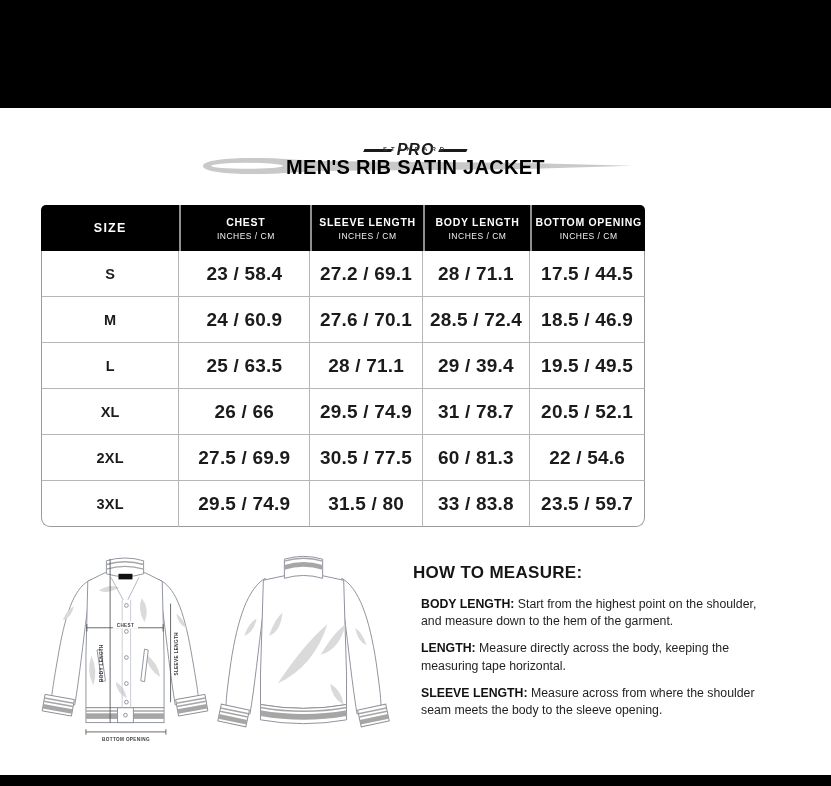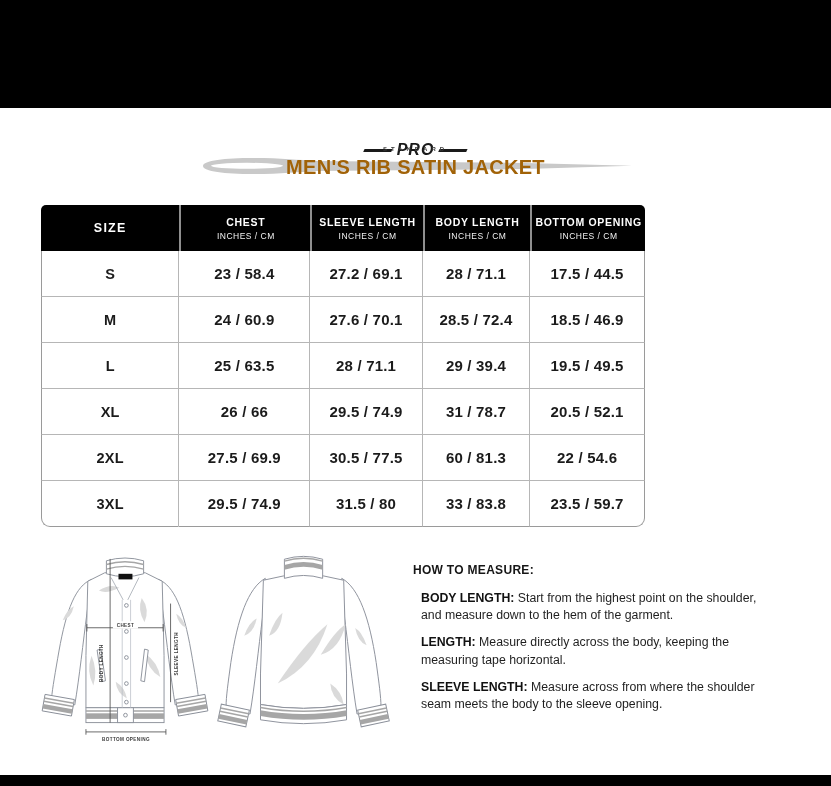--- a/index.html
+++ b/index.html
@@ -14,34 +14,34 @@
 
   
   .logo{position:absolute;left:0;top:142px;width:100%;display:flex;align-items:center;justify-content:center;gap:5px;}
   .logo-line{display:inline-block;width:28px;height:2.5px;background:#1a1a1a;transform:skewX(-25deg);}
   .logo-pro{font-size:16px;font-weight:800;font-style:italic;letter-spacing:1px;color:#1a1a1a;line-height:1;}
   .logo-sub{position:absolute;left:0;top:146px;width:100%;text-align:center;font-size:6px;font-weight:700;letter-spacing:4px;color:#3a3a3a;}
 
   
   .needle-wrap{position:absolute;left:195px;top:154px;width:440px;height:24px;z-index:1;}
   .page-title{position:absolute;left:0;top:156px;width:100%;text-align:center;z-index:2;
-    font-size:20px;font-weight:800;letter-spacing:0.3px;color:#a16207;}
+    font-size:20px;font-weight:800;letter-spacing:0.3px;color:#000000;}
 
   
   .size-table{position:absolute;left:41px;top:205px;width:604px;border-collapse:separate;border-spacing:0;table-layout:fixed;}
   .size-table thead th{background:#000;color:#fff;height:46px;vertical-align:middle;text-align:center;padding:0;}
   .size-table thead th + th{border-left:2px solid #8f8f8f;}
   .size-table thead th:first-child{border-top-left-radius:5px;}
   .size-table thead th:last-child{border-top-right-radius:5px;}
   .h-label{font-size:10.5px;font-weight:700;letter-spacing:0.7px;}
   .h-sub{font-size:8.5px;font-weight:500;letter-spacing:0.5px;margin-top:3px;opacity:.95;}
   th.size-col .h-label{font-size:12.5px;letter-spacing:1.2px;}
   .size-table tbody td{
     height:43px;background:#fff;text-align:center;vertical-align:middle;
-    font-size:15px;font-weight:700;color:#1b1b1b;letter-spacing:0.2px;
+    font-size:19px;font-weight:700;color:#1b1b1b;letter-spacing:0.2px;
     border-bottom:1.5px solid #b6b6b6;border-right:1.5px solid #b6b6b6;
   }
   .size-table tbody td:first-child{border-left:1.5px solid #9a9a9a;font-size:14.5px;}
   .size-table tbody td:last-child{border-right:1.5px solid #9a9a9a;}
   .size-table tbody tr:last-child td{border-bottom:1.5px solid #9a9a9a;}
   .size-table tbody tr:last-child td:first-child{border-bottom-left-radius:9px;}
   .size-table tbody tr:last-child td:last-child{border-bottom-right-radius:9px;}
 
   
   .diagrams{position:absolute;left:28px;top:540px;width:392px;height:232px;}
@@ -49,21 +49,21 @@
   .jacket-back{position:absolute;left:178px;top:0px;}
   .sketch{stroke:#8a8f99;stroke-width:1;fill:#ffffff;}
   .shade{fill:#dadada;stroke:none;}
   .rib{fill:#a6a6a6;stroke:none;}
   .ribline{stroke:#a6a6a6;stroke-width:1.6;fill:none;}
   .meas{stroke:#4f4f4f;stroke-width:0.9;fill:none;}
   .meas-label{font-family:"Liberation Sans",sans-serif;font-size:5px;font-weight:700;fill:#3c3c3c;letter-spacing:0.4px;}
 
   
   .howto{position:absolute;left:413px;top:563px;width:414px;color:#1f1f1f;}
-  .howto h2{margin:0 0 13px 0;font-size:12px;font-weight:800;letter-spacing:0.3px;color:#161616;}
+  .howto h2{margin:0 0 13px 0;font-size:17px;font-weight:800;letter-spacing:0.3px;color:#161616;}
   .howto p{margin:0 0 10px 8px;font-size:12.3px;line-height:1.4;font-weight:500;}
   .howto p strong{font-weight:800;color:#111;}
   .howto p.narrow{max-width:348px;}
 </style>
 </head>
 <body>
 
 <div class="top-bar"></div>
 
 <div class="logo">

